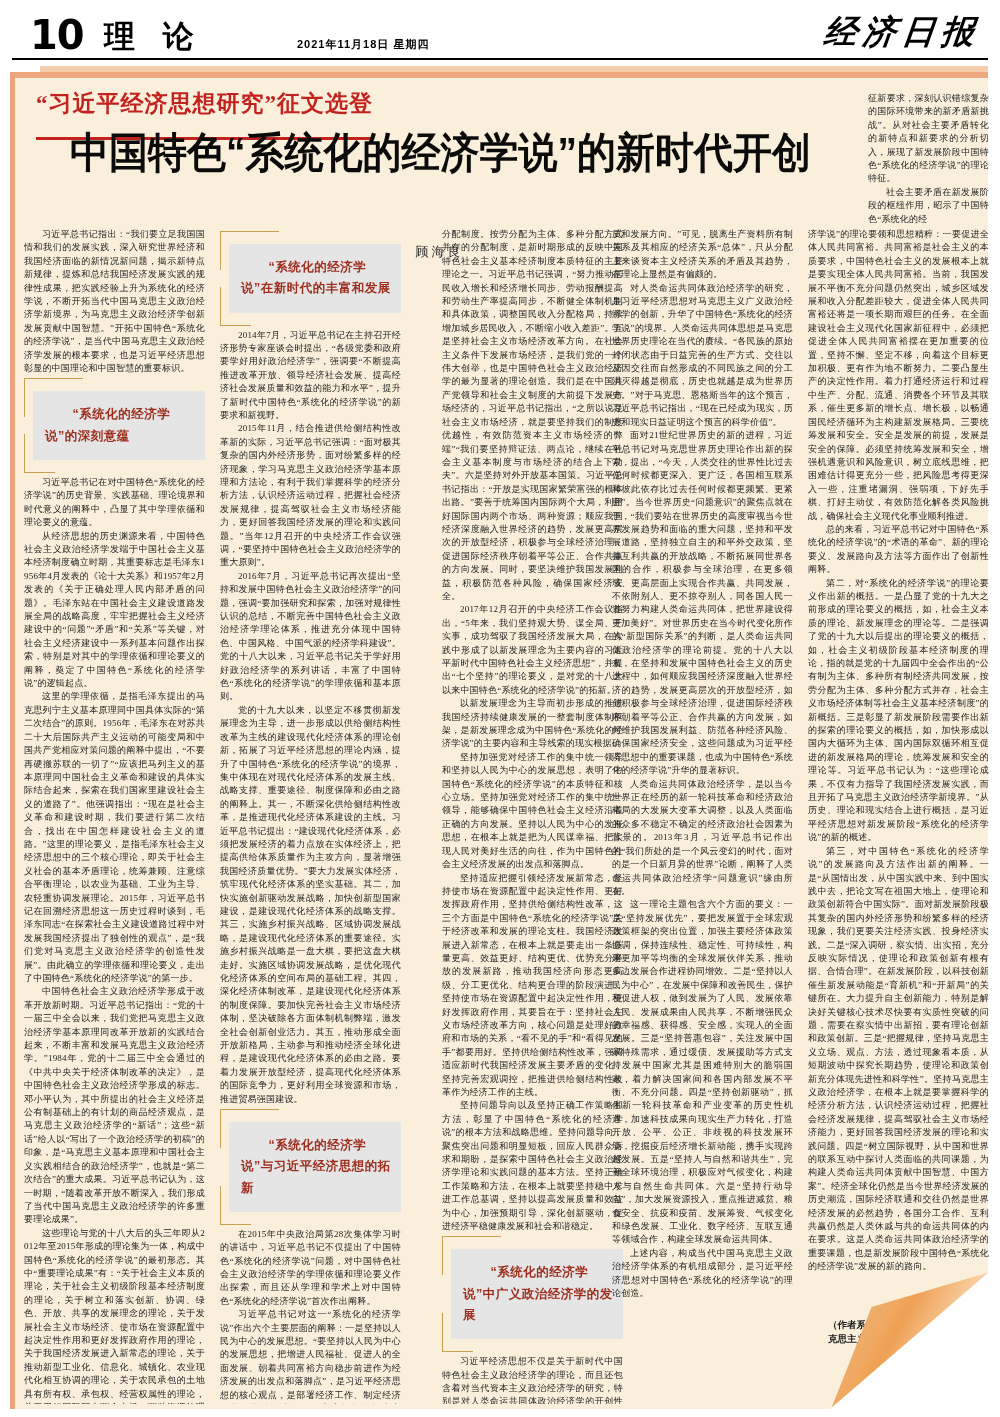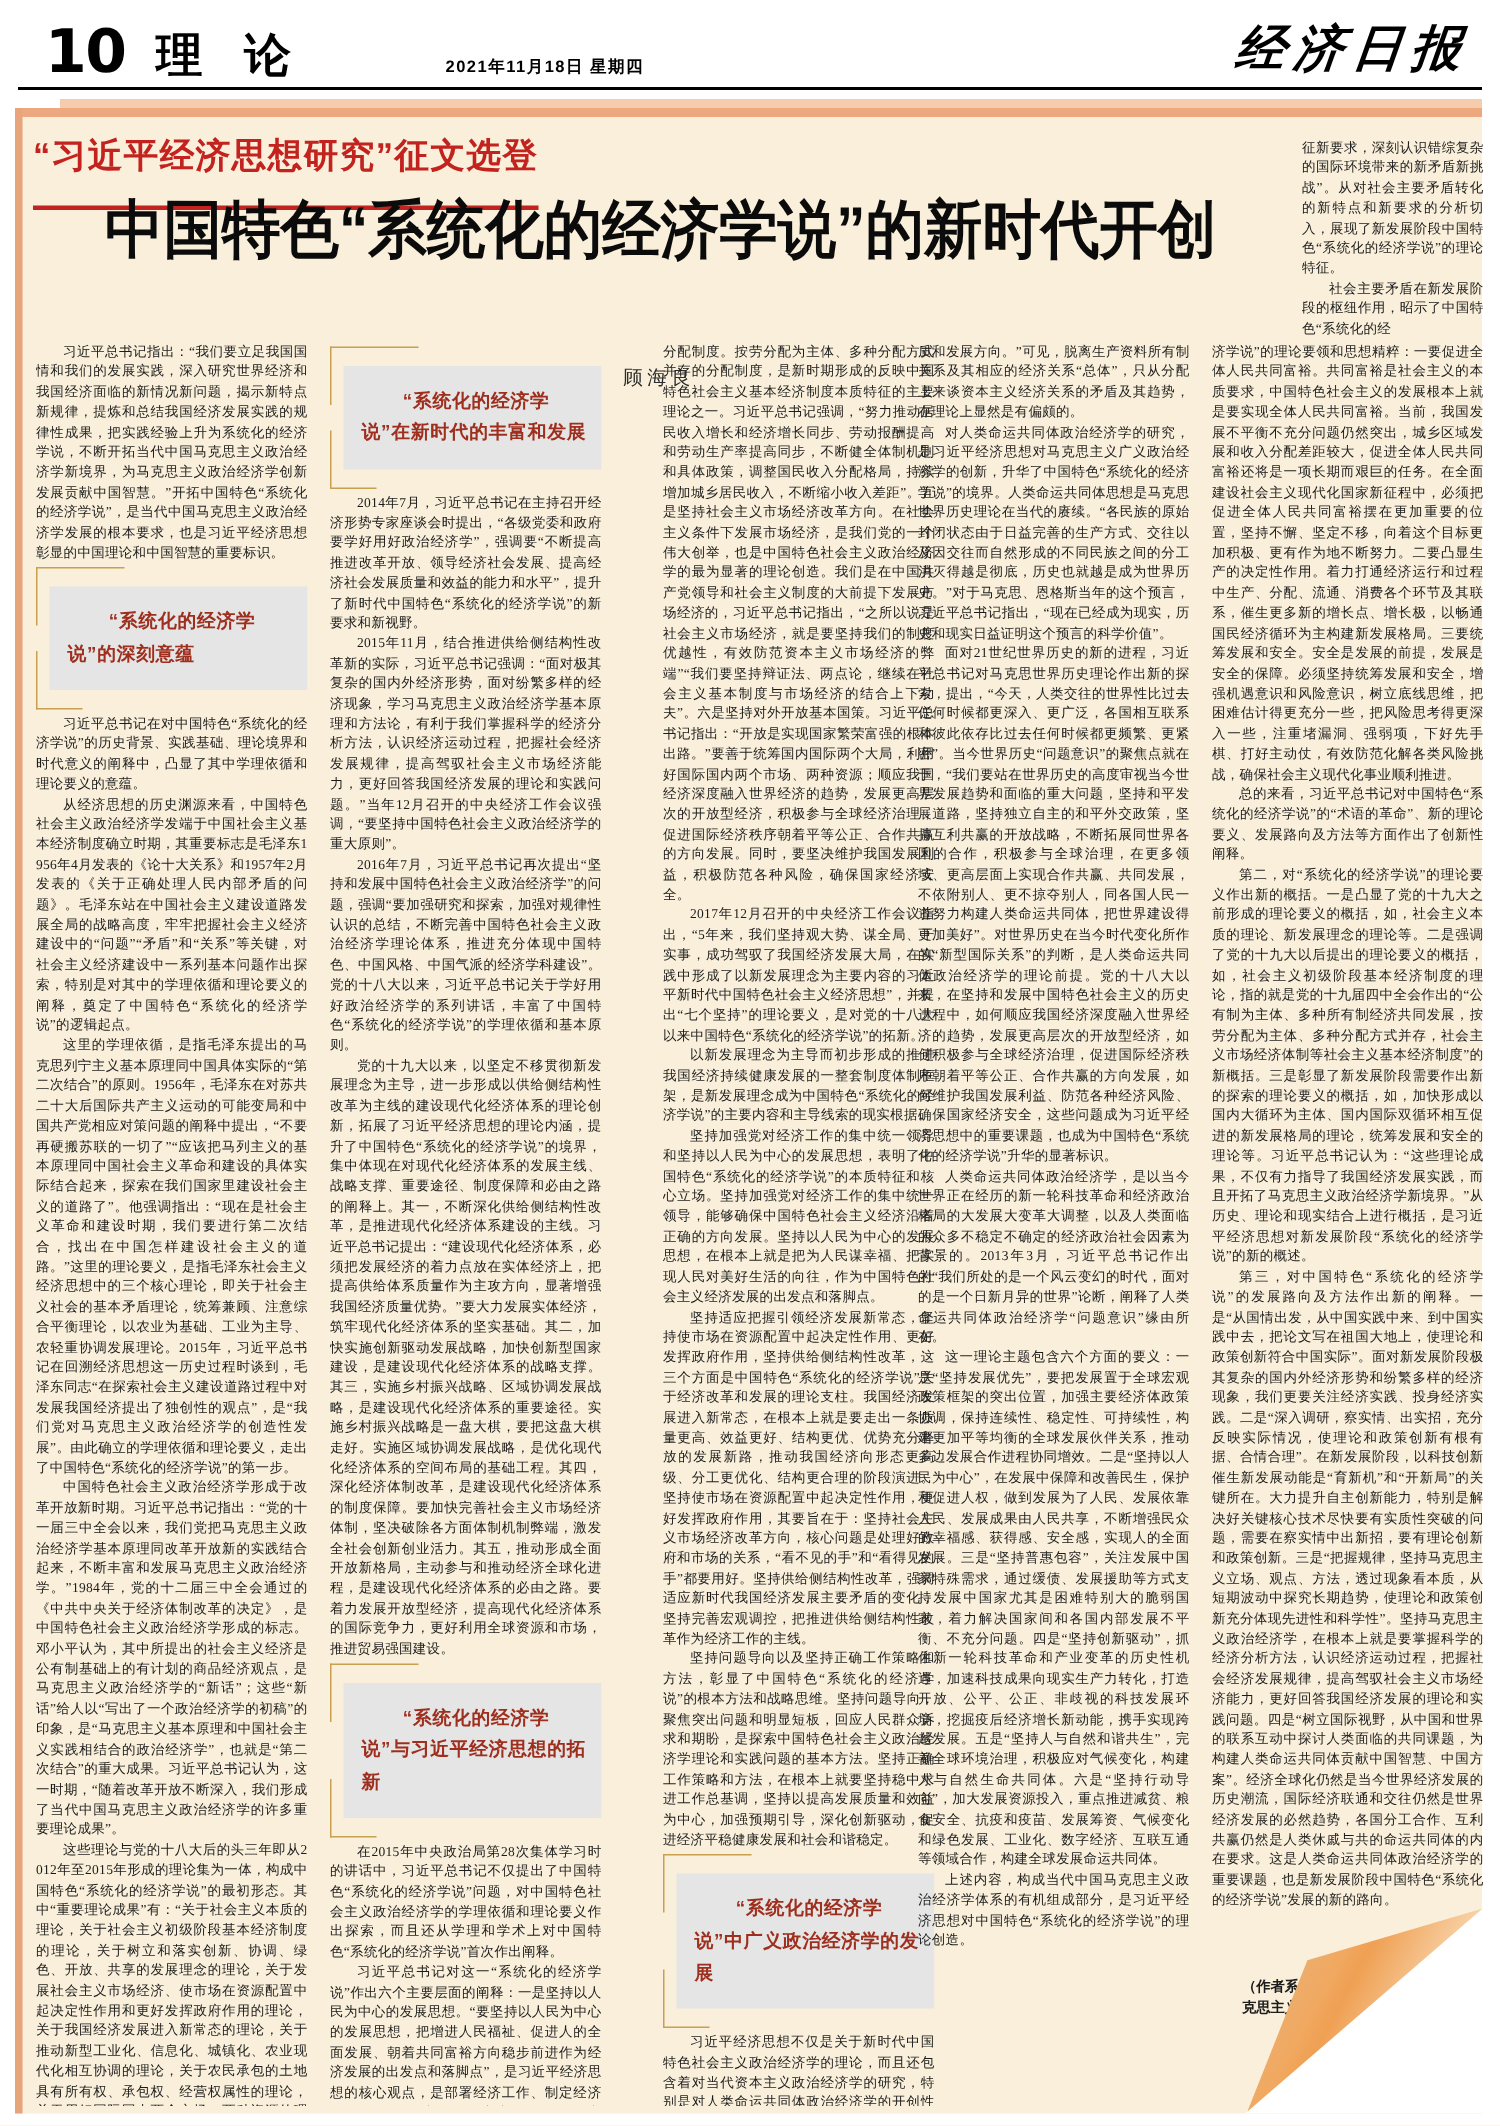--- a/index.html
+++ b/index.html
@@ -16,21 +16,21 @@
   .pub-date { position:absolute; left:285px; top:27px; font-size:11px; font-weight:700; color:#000; font-family:"Liberation Sans",sans-serif; letter-spacing:1px; }
   .masthead-logo { position:absolute; right:8px; top:0px; font-size:33px; font-weight:700; font-style:italic; letter-spacing:6px; color:#000; font-family:"DejaVu Serif",serif; transform:skewX(-6deg); }
   .header-rule { position:absolute; left:12px; top:58px; width:976px; height:0; border-top:2.5px solid #000; }
 
   
   .paper-shadow { position:absolute; left:40px; top:66px; width:948px; height:14px; background:#f6cdac; }
   .paper { position:absolute; left:10px; top:72px; width:978px; height:1337px; background:#f9efda; border-top:6px solid #eda87f; }
   .paper-left-strip { position:absolute; left:10px; top:72px; width:5px; height:1337px; background:#e8a47a; z-index:4; }
 
   
-  .banner { position:absolute; left:22px; top:88px; display:inline-block; font-size:23px; font-weight:900; color:#c3231f; letter-spacing:1px; border-bottom:3px solid #c3231f; padding-bottom:18px; font-family:Liberation Sans, sans-serif; }
+  .banner { position:absolute; left:36px; top:88px; display:inline-block; font-size:23px; font-weight:900; color:#c3231f; letter-spacing:1px; border-bottom:3px solid #c3231f; padding-bottom:18px; font-family:Liberation Serif, serif; }
   .headline { position:absolute; left:18px; top:124px; width:845px; text-align:center; font-size:39px; font-weight:900; color:#0b0b0b; letter-spacing:0px; font-family:"Liberation Sans",sans-serif; transform:scaleY(1.08); transform-origin:top; white-space:nowrap; }
   .byline { position:absolute; left:17px; top:202px; width:845px; text-align:center; font-size:13px; letter-spacing:3px; color:#2b2b2b;margin-top:41px; }
 
   
   .toprightblock { position:absolute; left:868px; top:92px; width:121px; height:132px; overflow:hidden; }
   .col { position:absolute; top:228px; width:181px; height:1176px; overflow:hidden; }
   .col1 { left:24px; } .col2 { left:220px; } .col3 { left:416px;margin-left:26px; } .col4 { left:612px; } .col5 { left:808px; }
   .col p, .toprightblock p {
     font-size:9px; line-height:13.4px; text-align:justify; text-justify:inter-character;
     color:#1c1c1c; letter-spacing:0.2px; word-break:break-all;

